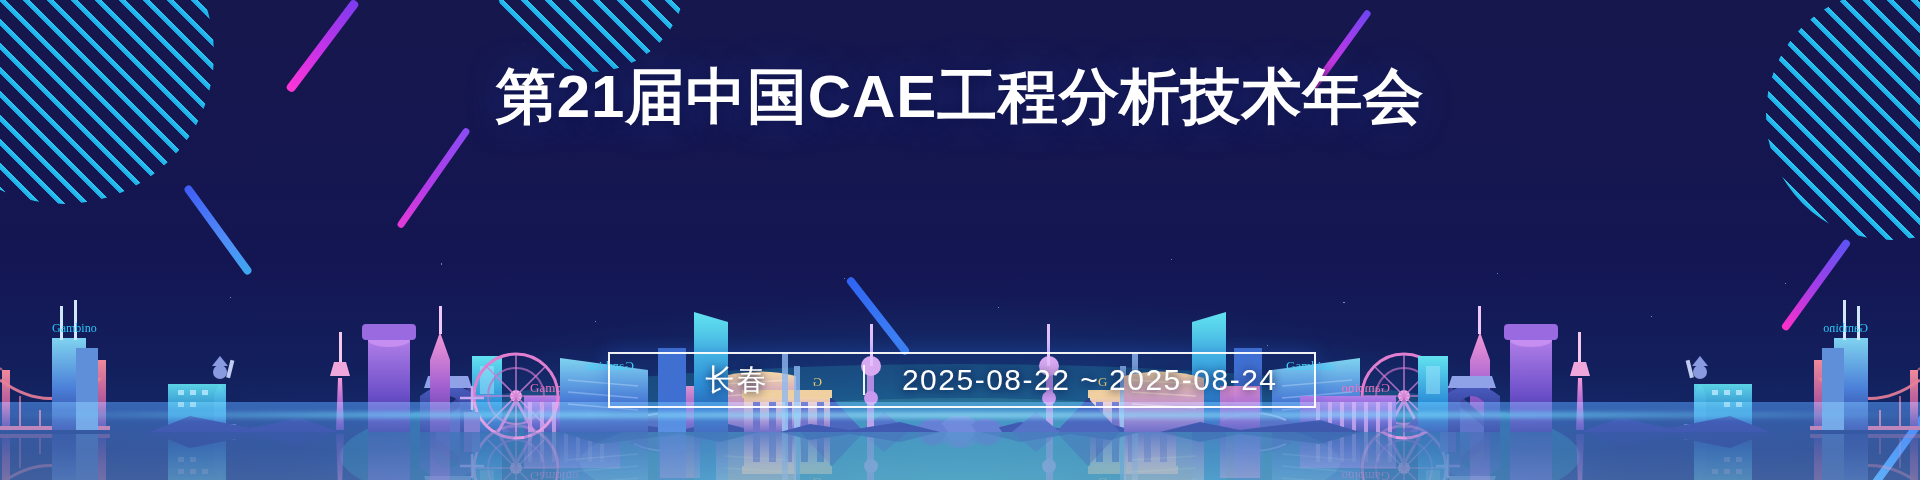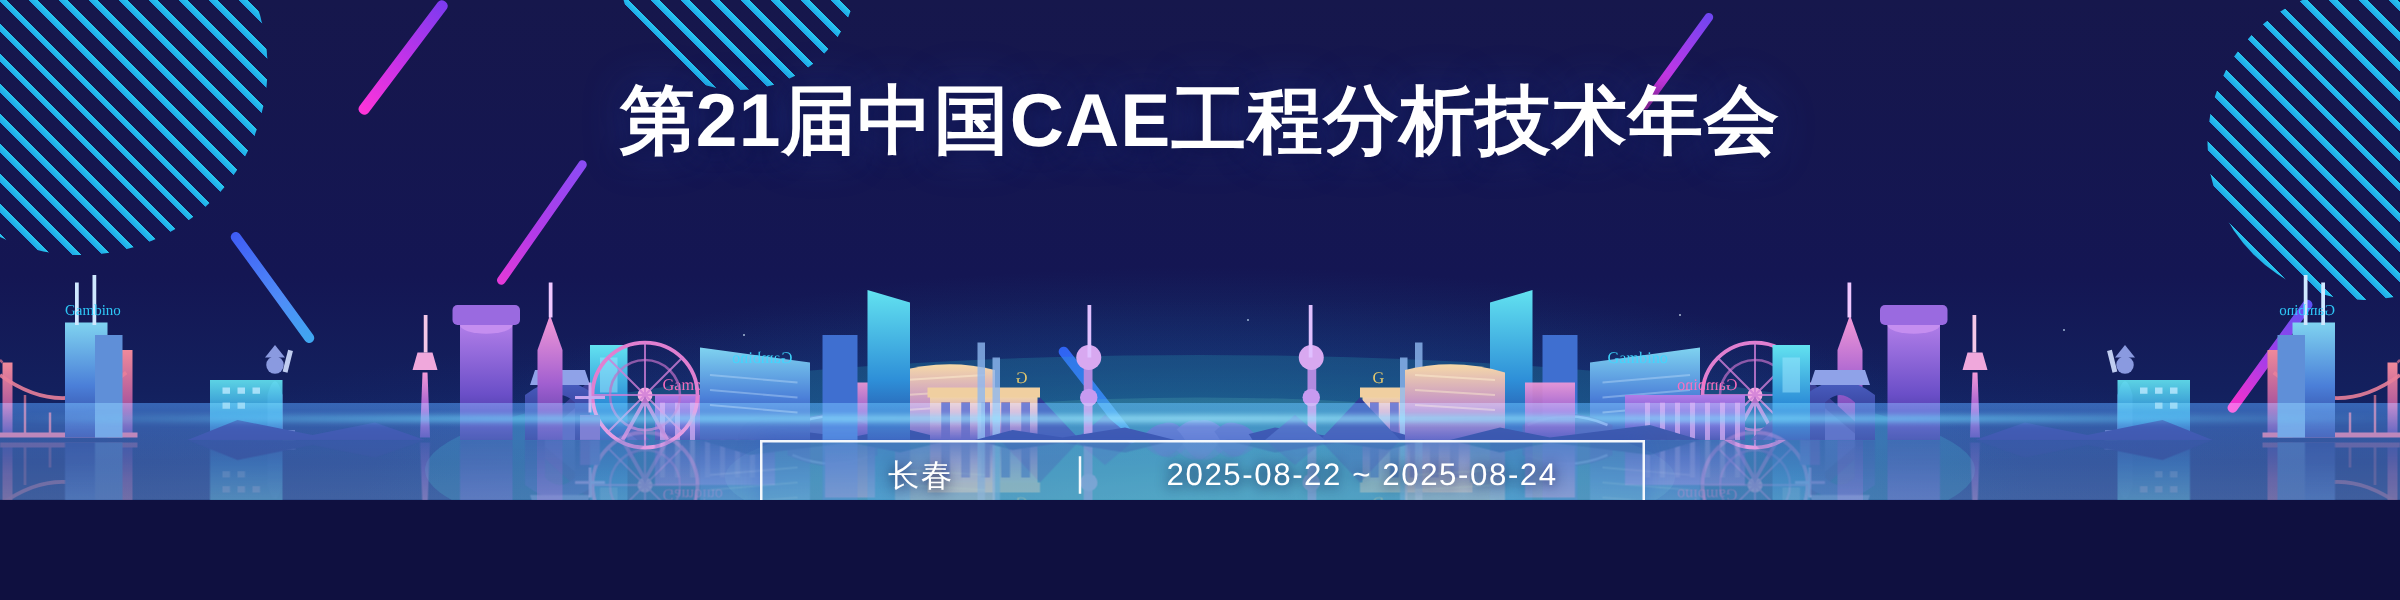--- a/index.html
+++ b/index.html
@@ -1,17 +1,17 @@
 <!DOCTYPE html>
 <html><head>
 <meta charset="utf-8">
 <style>
   html,body{margin:0;padding:0;background:#0f1040;}
   #banner{
-    position:relative;width:1920px;height:400px;overflow:hidden;
+    position:relative;width:1920px;height:480px;overflow:hidden;
     background:#15164a;
     font-family:"Liberation Sans","DejaVu Sans",sans-serif;
     user-select:none;
   }
   
   .sky{position:absolute;inset:0;
     background:
       radial-gradient(ellipse 900px 260px at 50% 102%, rgba(40,190,190,.40) 0%, rgba(30,120,180,.18) 45%, rgba(21,22,74,0) 75%),
       radial-gradient(ellipse 1400px 300px at 50% 112%, rgba(30,90,190,.35) 0%, rgba(21,22,74,0) 70%),
       linear-gradient(180deg,#16174c 0%,#141653 55%,#13205e 78%,#16306f 100%);
@@ -87,21 +87,21 @@
     z-index:6;pointer-events:none;}
   .headline .l1{font-size:60px;display:block;}
   .headline .l2{font-size:60px;display:block;}
 
   
   .infobox{position:absolute;left:608px;top:352px;width:704px;height:52px;
     border:2px solid rgba(255,255,255,.94);
     display:flex;align-items:center;z-index:7;
     box-shadow:0 0 18px rgba(40,90,200,.35);}
   .infobox .cell{display:flex;align-items:center;justify-content:center;
-    color:#fff;font-size:25px;letter-spacing:.05em;
+    color:#fff;font-size:30px;letter-spacing:.05em;
     text-shadow:0 1px 10px rgba(10,14,60,.9);height:100%;}
   .infobox .city{width:36%;}
   .infobox .vdiv{width:2px;height:30px;background:rgba(255,255,255,.94);flex:0 0 auto;}
   .infobox .dates{flex:1;}
 </style>
 </head>
 <body>
 
 <div id="banner">
 

